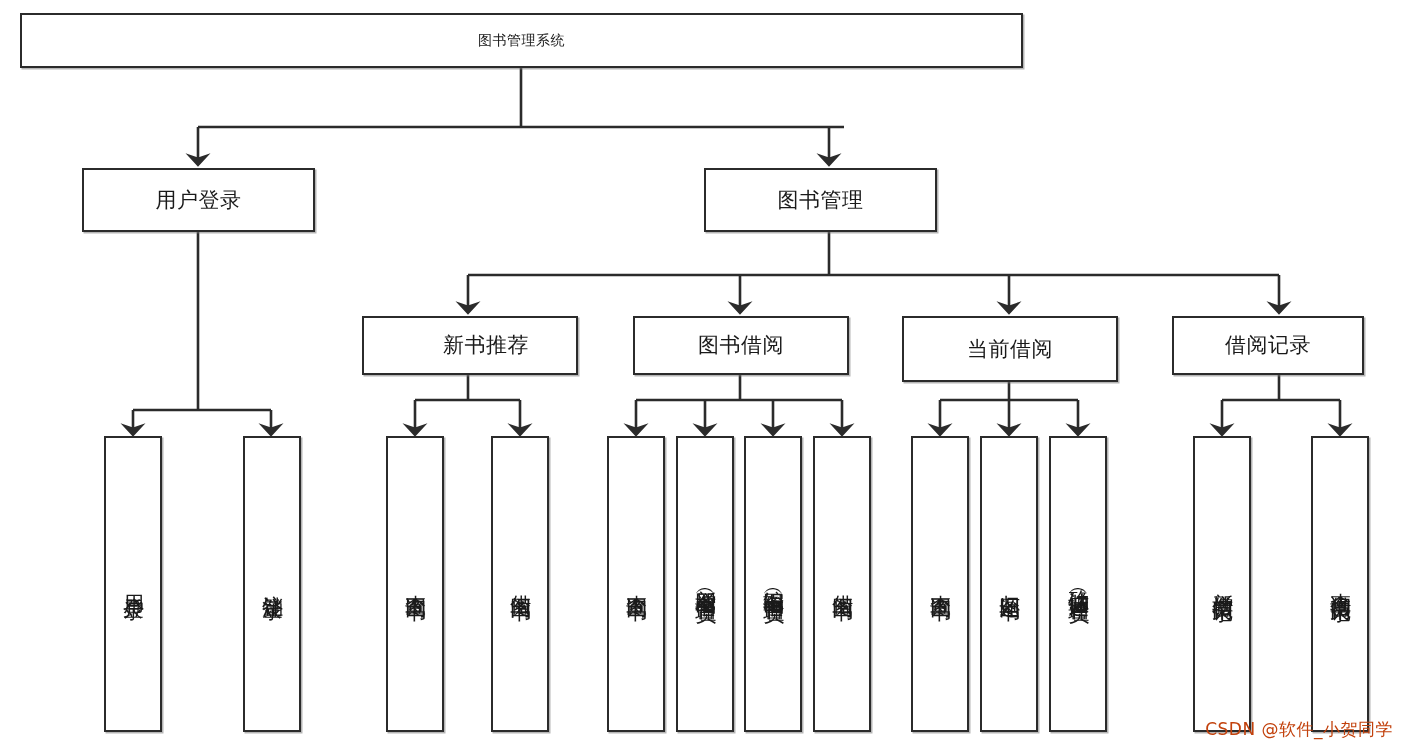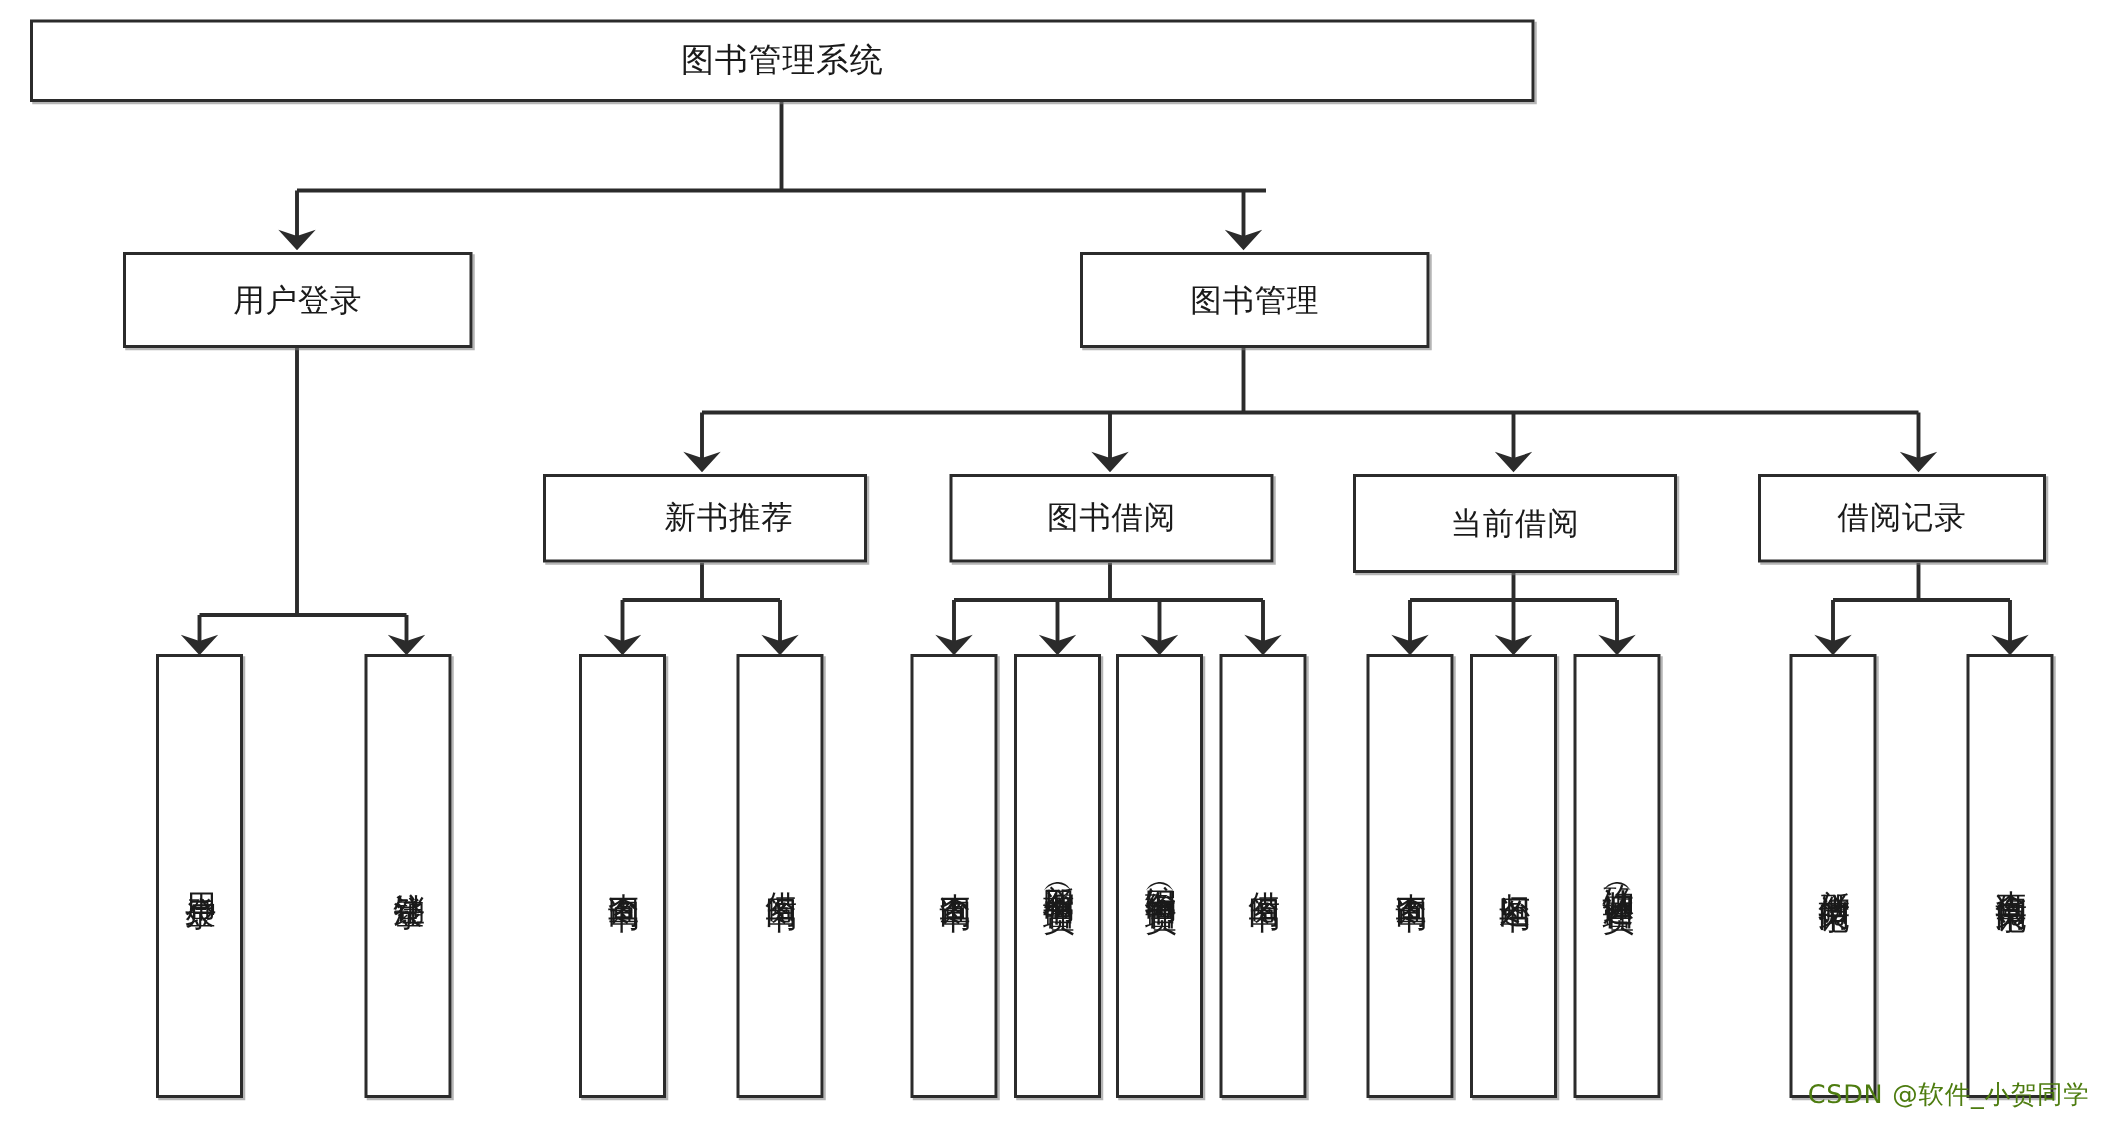--- a/index.html
+++ b/index.html
@@ -36,21 +36,21 @@
     justify-content: center;
     color: #1a1a1a;
   }
   .node-label {
     font-size: 21px;
     line-height: 1.15;
     letter-spacing: 0.5px;
     white-space: nowrap;
     color: #1a1a1a;
   }
-  .node-root .node-label { font-size: 22px; }
+  .node-root .node-label { font-size: 14px; }
   .node-leaf {
     align-items: flex-start;
     justify-content: center;
     padding-top: 8px;
   }
   .node-leaf .node-label {
     writing-mode: vertical-rl;
     text-orientation: upright;
     font-size: 21px;
     line-height: 1.32;
@@ -62,21 +62,21 @@
     margin-top: 78px;
   }
   .node-leaf.leaf-high .node-label {
     margin-top: 6px;
   }
   .watermark {
     position: absolute;
     right: 12px;
     bottom: 6px;
     font-size: 17px;
-    color: #4d7c0f;
+    color: #c2410c;
     letter-spacing: 0.5px;
     white-space: nowrap;
     pointer-events: none;
   }
 </style>
 </head>
 <body>
 
 <div id="diagram-root">
 
@@ -142,21 +142,21 @@
     </g>
   </svg>
 
   <div class="node-box node-root" style="left:20px; top:13px; width:1003px; height:55px;">
     <span class="node-label">图书管理系统</span>
   </div>
 
   <div class="node-box" style="left:82px; top:168px; width:233px; height:64px;">
     <span class="node-label">用户登录</span>
   </div>
-  <div class="node-box" style="left:720px; top:168px; width:233px; height:64px;">
+  <div class="node-box" style="left:704px; top:168px; width:233px; height:64px;">
     <span class="node-label">图书管理</span>
   </div>
 
   <div class="node-box" style="left:362px; top:316px; width:216px; height:59px;padding-left:32px;">
     <span class="node-label">新书推荐</span>
   </div>
   <div class="node-box" style="left:633px; top:316px; width:216px; height:59px;">
     <span class="node-label">图书借阅</span>
   </div>
   <div class="node-box" style="left:902px; top:316px; width:216px; height:66px;">

